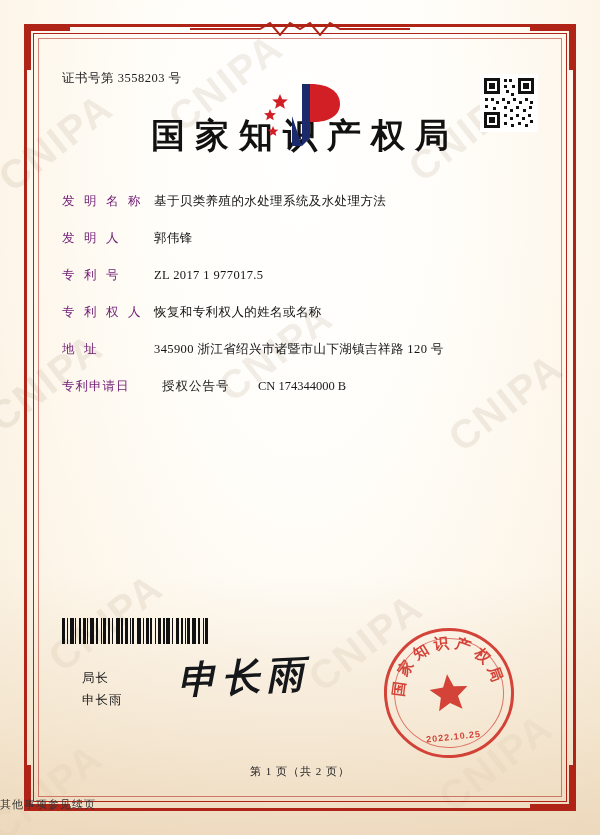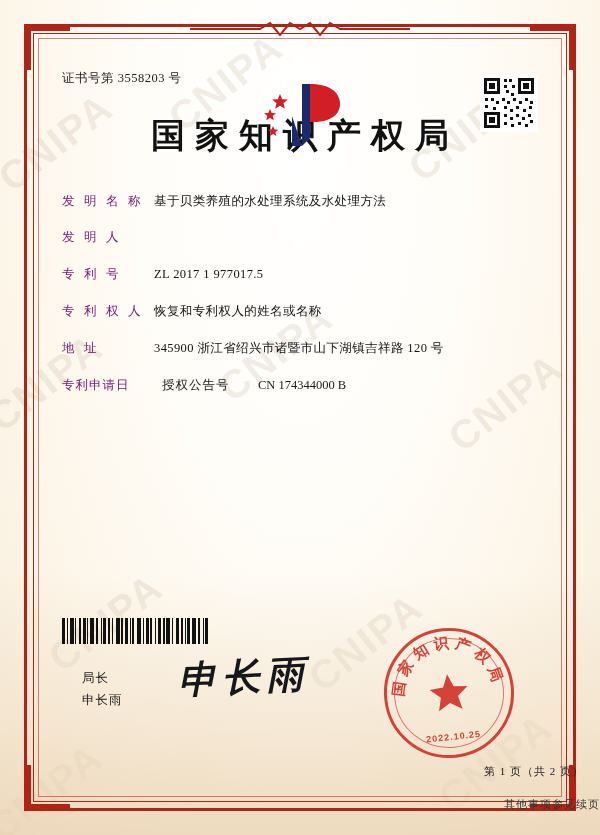--- a/index.html
+++ b/index.html
@@ -274,32 +274,32 @@
     text-align: center;
     font-size: 9px;
     font-weight: 700;
     letter-spacing: 1px;
     font-family: "Liberation Sans", sans-serif;
   }
 
   
   .page-num {
     position: absolute;
-    left: 0; right: 16px;
+    left: 0; right: 0;
     top: 764px;
-    text-align: right;
+    text-align: center;
     font-size: 11px;
     letter-spacing: 1px;
     color: #222;
   }
   .footnote {
     position: absolute;
     left: 0; right: 0;
     top: 797px;
-    text-align: right;
+    text-align: left;
     font-size: 11px;
     letter-spacing: 1px;
     color: #333;
   }
 </style>
 </head>
 <body>
 
 <div class="page">
 
@@ -401,20 +401,21 @@
 
     <div class="fields">
 
       <div class="field-row">
         <div class="field-label">发 明 名 称</div>
         <div class="field-value">基于贝类养殖的水处理系统及水处理方法</div>
       </div>
 
       <div class="field-row">
         <div class="field-label">发 明 人</div>
+        <div class="field-value">郭伟锋</div>
       </div>
 
       <div class="field-row">
         <div class="field-label">专 利 号</div>
         <div class="field-value">ZL 2017 1 977017.5</div>
       </div>
 
 
       <div class="field-row">
         <div class="field-label">专 利 权 人</div>

